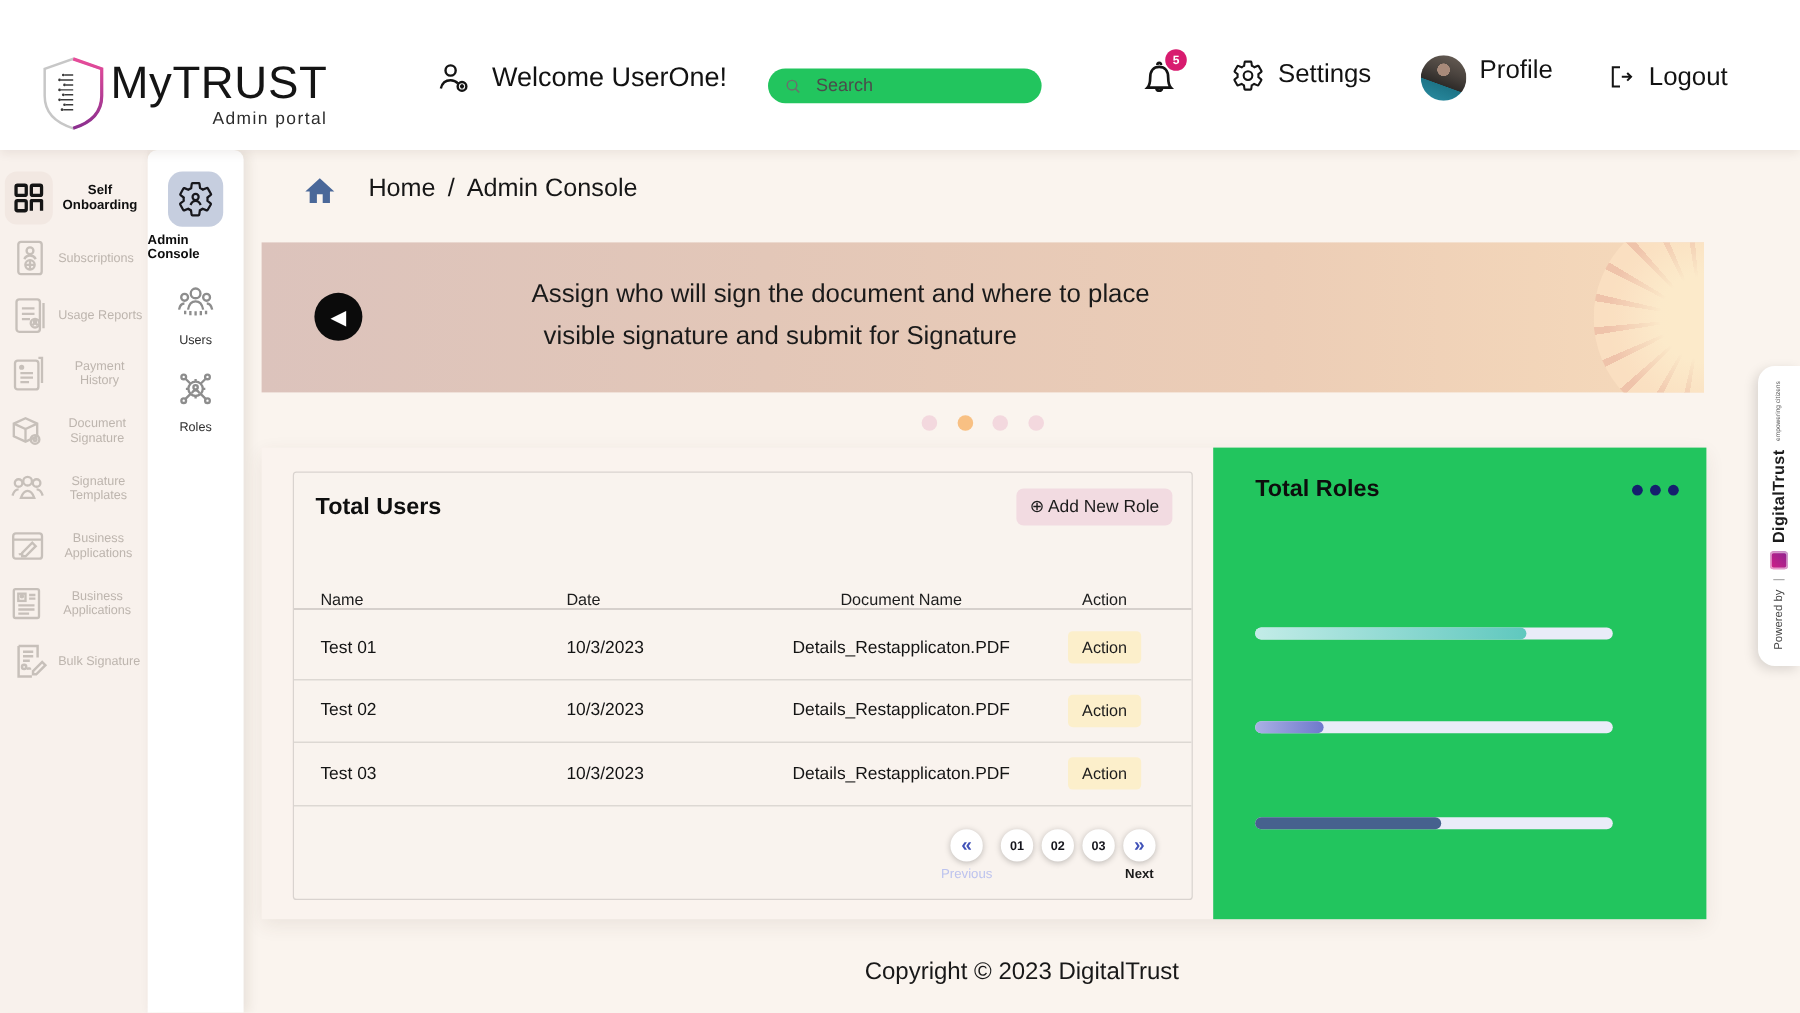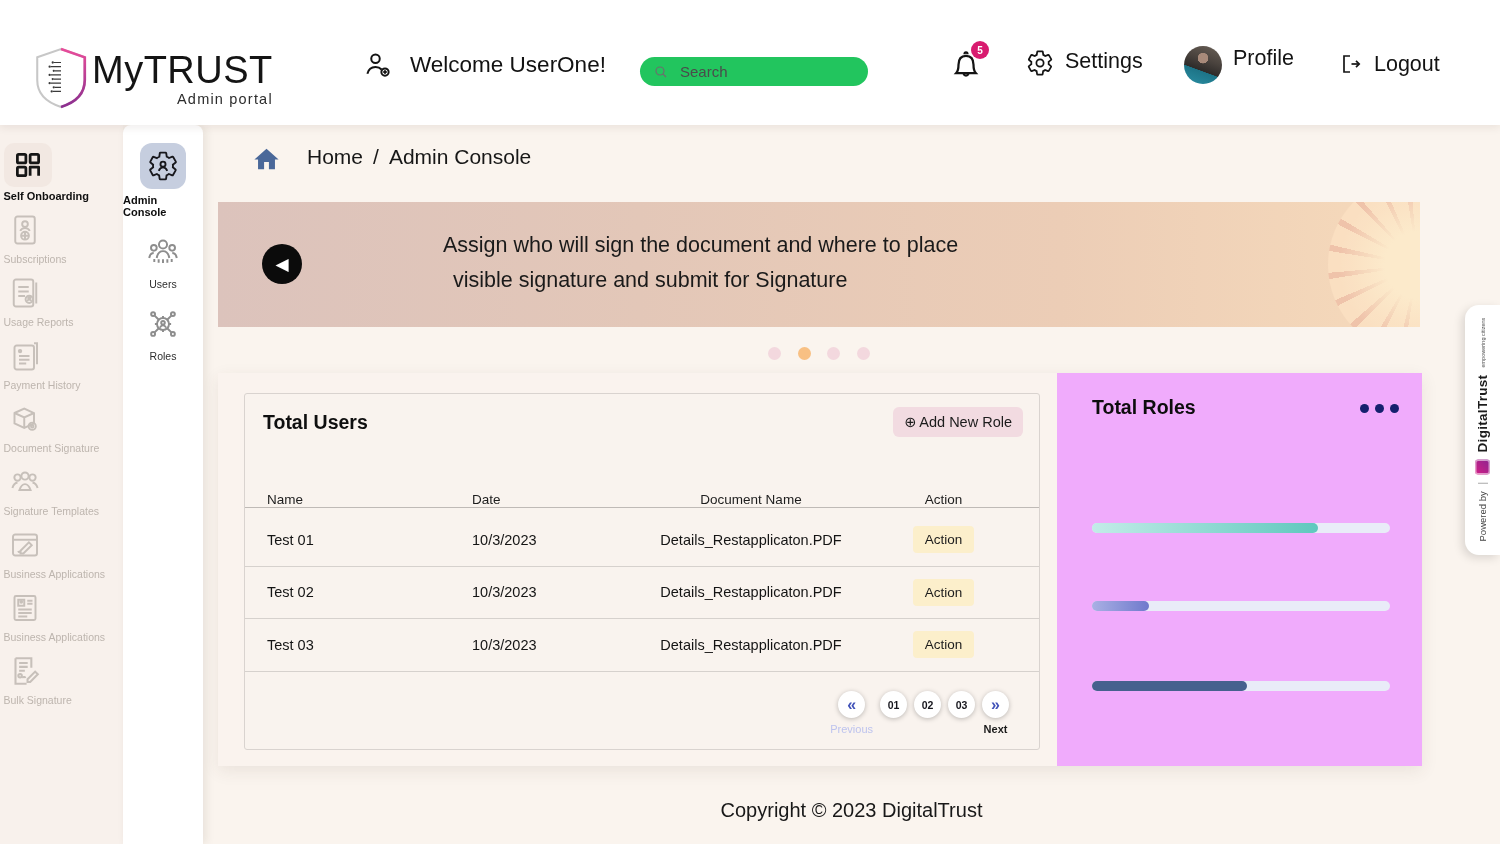--- a/index.html
+++ b/index.html
@@ -32,21 +32,21 @@
   .hdr-logout{left:1339px;top:52px}
   .avatar{width:38px;height:38px;border-radius:50%;
     background:
       radial-gradient(circle at 50% 32%, #a88a7a 0 16%, rgba(0,0,0,0) 17%),
       linear-gradient(200deg,#6b6158 0%,#4a433e 38%,#2e2b29 62%,#1d7487 63%,#2a8ea3 100%);}
 
   
   .sidebar{position:absolute;left:0;top:125px;width:123px;height:719px;background:#f8f1ec;
            box-shadow:3px 0 8px rgba(60,40,20,.05);display:flex;flex-direction:column;
            align-items:center;padding-top:18px;box-sizing:border-box;gap:8px;z-index:3}
-  .side-item{display:flex;flex-direction:column;align-items:flex-start;gap:3px;width:116px;cursor:pointer}
+  .side-item{display:flex;flex-direction:row;align-items:center;gap:3px;width:116px;cursor:pointer}
   .side-icon{width:42px;height:40px;display:flex;align-items:center;justify-content:center}
   .side-item.active .side-icon{background:#f2e8e2;border-radius:10px;width:48px;height:44px}
   .side-label{font-size:10.5px;color:#bdb5ae;text-align:center;line-height:12px}
   .side-item.active .side-label{color:#0f0f0f;font-weight:700;font-size:11px}
 
   .subsidebar{position:absolute;left:123px;top:125px;width:80px;height:719px;background:#fff;
               box-shadow:3px 0 10px rgba(60,40,20,.09);display:flex;flex-direction:column;
               align-items:center;padding-top:18px;gap:13px;box-sizing:border-box;z-index:4;
               border-radius:8px 8px 0 0}
   .sub-item{display:flex;flex-direction:column;align-items:center;gap:5px;cursor:pointer}
@@ -100,21 +100,21 @@
               color:#1c1c1c;cursor:pointer;font-family:inherit}
   .pagination{position:absolute;right:30px;bottom:14px;display:flex;gap:7px;align-items:flex-start}
   .pg-col{display:flex;flex-direction:column;align-items:center;gap:5px}
   .pg-circle{width:27px;height:27px;border-radius:50%;background:#fff;
              box-shadow:0 1px 5px rgba(0,0,0,.25);display:flex;align-items:center;justify-content:center;
              font-size:10.5px;font-weight:700;color:#15151c;cursor:pointer}
   .pg-nav{color:#4152b8;font-size:16px;font-weight:700}
   .pg-prev-label{font-size:11px;color:#bdc3ee}
   .pg-next-label{font-size:11px;color:#1b1b1b;font-weight:700}
 
-  .roles-pane{width:365px;background:#f0abfc;position:relative}
+  .roles-pane{width:411px;background:#22c55e;position:relative}
   .roles-title{position:absolute;left:35px;top:23px;font-size:19.5px;font-weight:700;color:#0d0d0d}
   .dots3{position:absolute;right:23px;top:31px;display:flex;gap:6px;cursor:pointer}
   .dots3 span{width:9px;height:9px;border-radius:50%;background:#15206e}
   .bar{position:absolute;left:35px;width:298px;height:10px;border-radius:5px;background:#e9ecf8}
   .bar-fill{height:100%;border-radius:5px;width:0}
   .bar1{top:150px}.bar2{top:228px}.bar3{top:308px}
 
   .footer{position:absolute;left:0;width:100%;top:674px;text-align:center;font-size:20px;color:#181818}
 
   

